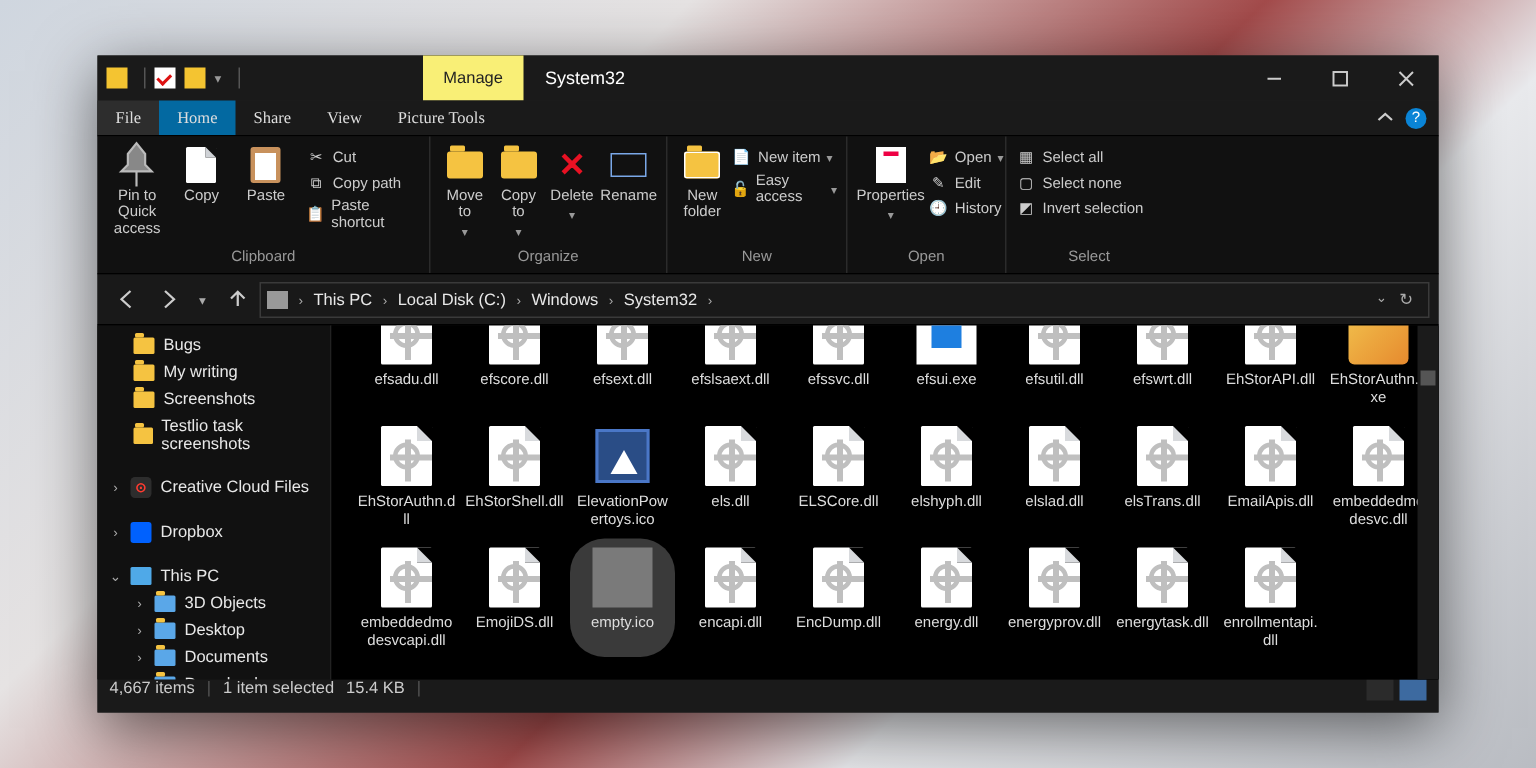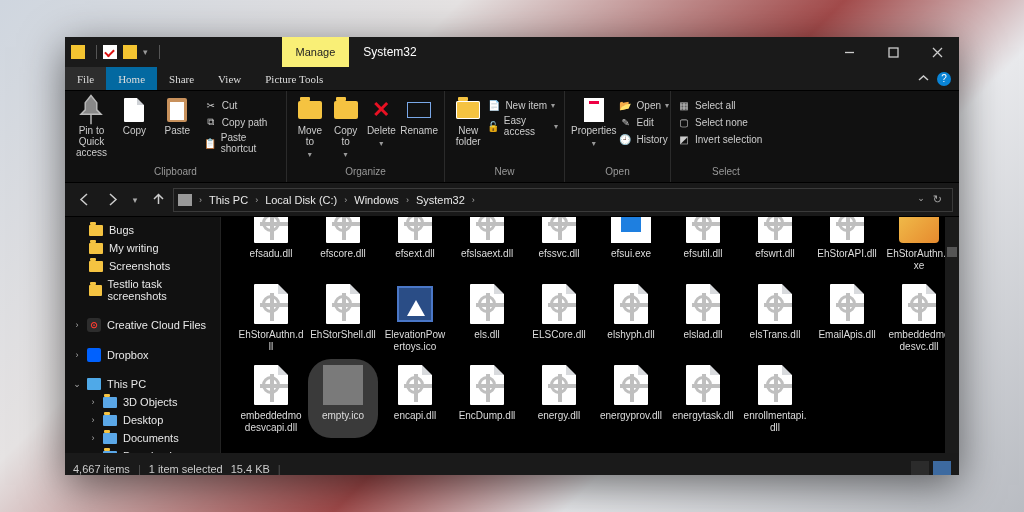--- a/index.html
+++ b/index.html
@@ -106,21 +106,21 @@
   .exeicon{width:40px;height:40px;background:#fff;display:flex;align-items:center;justify-content:center;}
   .exeicon .sq{width:20px;height:18px;background:#1e7fe0;}
   .icoico{width:36px;height:36px;background:#2a4d86;border:2px solid #4a77c7;position:relative;}
   .icoico::after{content:"";position:absolute;left:8px;bottom:4px;width:0;height:0;border-left:9px solid transparent;border-right:9px solid transparent;border-bottom:16px solid #fff;}
   .grayico{width:40px;height:40px;background:#7a7a7a;}
   .appico{width:40px;height:40px;background:linear-gradient(135deg,#f2c34e,#e68a2e);border-radius:4px;position:relative;}
   .label{line-height:12px;word-break:break-word;max-height:36px;overflow:hidden;}
   .vscroll{position:absolute;right:0;top:0;bottom:0;width:14px;background:#1b1b1b;}
   .vthumb{position:absolute;right:2px;top:30px;width:10px;height:10px;background:#555;}
   
-  .status{height:22px;background:#1a1a1a;display:flex;align-items:flex-end;padding:0 8px;color:#ccc;font-size:11px;gap:8px;}
+  .status{height:22px;background:#1a1a1a;display:flex;align-items:flex-start;padding:0 8px;color:#ccc;font-size:11px;gap:8px;}
   .status .sdiv{color:#555;}
   .status .right{margin-left:auto;display:flex;gap:4px;}
   .viewbtn{width:18px;height:14px;background:#2b2b2b;}
   .viewbtn.active{background:#3d6aa0;}
 </style>
 </head>
 <body>
 
 <div class="window">
 
@@ -581,20 +581,28 @@
             <div class="label">embeddedmodesvc.dll</div>
           </div>
           <div class="item">
             <div class="thumb">
               <div class="dllicon">
                 <div class="gear"></div>
               </div>
             </div>
             <div class="label">embeddedmodesvcapi.dll</div>
           </div>
+          <div class="item">
+            <div class="thumb">
+              <div class="dllicon">
+                <div class="gear"></div>
+              </div>
+            </div>
+            <div class="label">EmojiDS.dll</div>
+          </div>
           <div class="item selected">
             <div class="thumb">
               <div class="grayico"></div>
             </div>
             <div class="label">empty.ico</div>
           </div>
           <div class="item">
             <div class="thumb">
               <div class="dllicon">
                 <div class="gear"></div>

